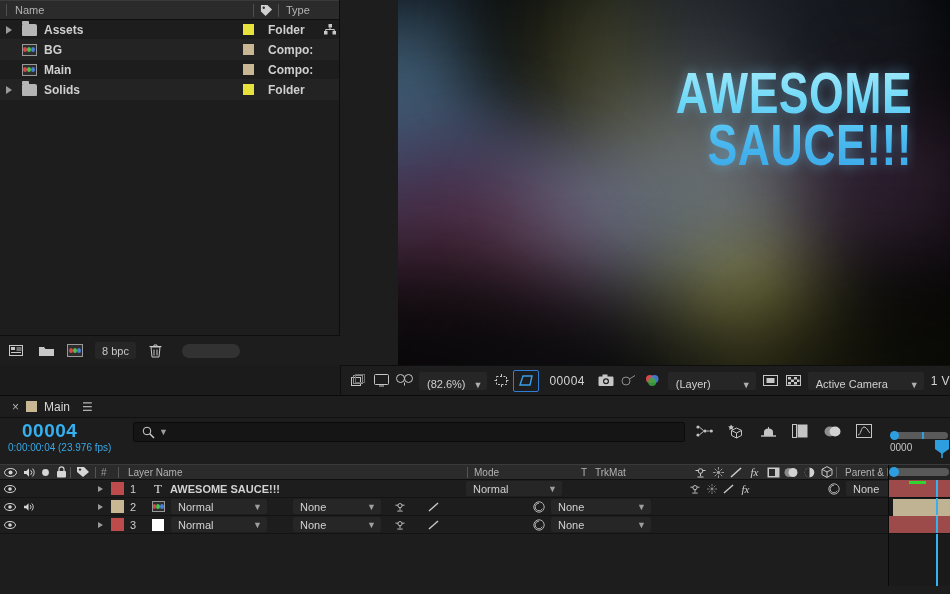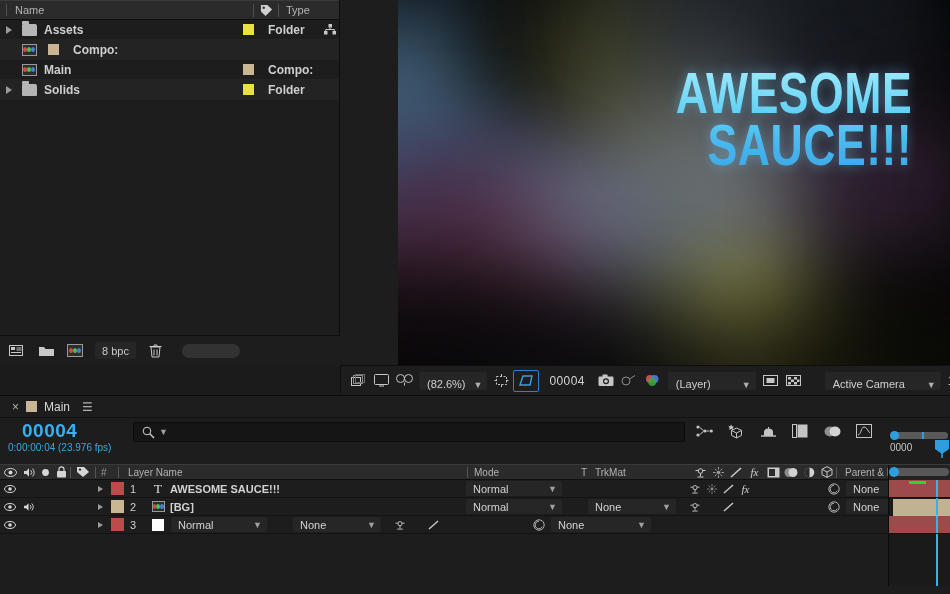--- a/index.html
+++ b/index.html
@@ -254,20 +254,21 @@
 
       <div class="proj-row alt">
         <div class="row-disc"></div>
         <div class="row-icon">
           <div class="comp-ico">
               <i class="r"></i>
               <i class="g"></i>
               <i class="b"></i>
             </div>
         </div>
+        <div class="row-label">BG</div>
         <div class="row-swatch-cell">
             <div class="sw" style="background:#c9b692"></div>
           </div>
         <div class="row-type">Compo:</div>
         <div class="row-extra"></div>
       </div>
 
       <div class="proj-row">
         <div class="row-disc"></div>
         <div class="row-icon">
@@ -436,21 +437,21 @@
           <g fill="#c6c6c6">
             <rect x="2" y="3" width="3" height="2.5"></rect>
             <rect x="8" y="3" width="3" height="2.5"></rect>
             <rect x="5" y="5.5" width="3" height="2.5"></rect>
             <rect x="11" y="5.5" width="2.5" height="2.5"></rect>
             <rect x="2" y="8" width="3" height="2.5"></rect>
             <rect x="8" y="8" width="3" height="2.5"></rect>
           </g>
         </svg>
     </div>
-    <div class="vt-dd" style="margin-left:20px;">
+    <div class="vt-dd" style="margin-left:3px;">
       <span style="min-width:86px">Active Camera</span>
       <span class="cv">▼</span>
     </div>
     <div class="vt-frame" style="padding:0 4px">1 V</div>
   </div>
 
   <div class="timeline">
 
     <div class="tl-tabbar">
       <span class="tl-tab-close">×</span>
@@ -728,21 +729,20 @@
             <div class="ly-swatch" style="background:#c9b692"></div>
           </div>
         <div class="cell cell-num">2</div>
         <div class="cell cell-licon">
           <div class="comp-ico" style="width:13px;height:11px">
               <i class="r"></i>
               <i class="g"></i>
               <i class="b"></i>
             </div>
         </div>
-        <div class="cell cell-lname">[BG]</div>
 
         <div class="cell" style="width:107px;padding-left:3px">
           <div class="mode-dd">
               <span>Normal</span>
               <span class="cv">▼</span>
             </div>
         </div>
         <div class="cell t-cell"></div>
         <div class="cell" style="width:100px;padding-left:2px">
           <div class="trk-dd">

